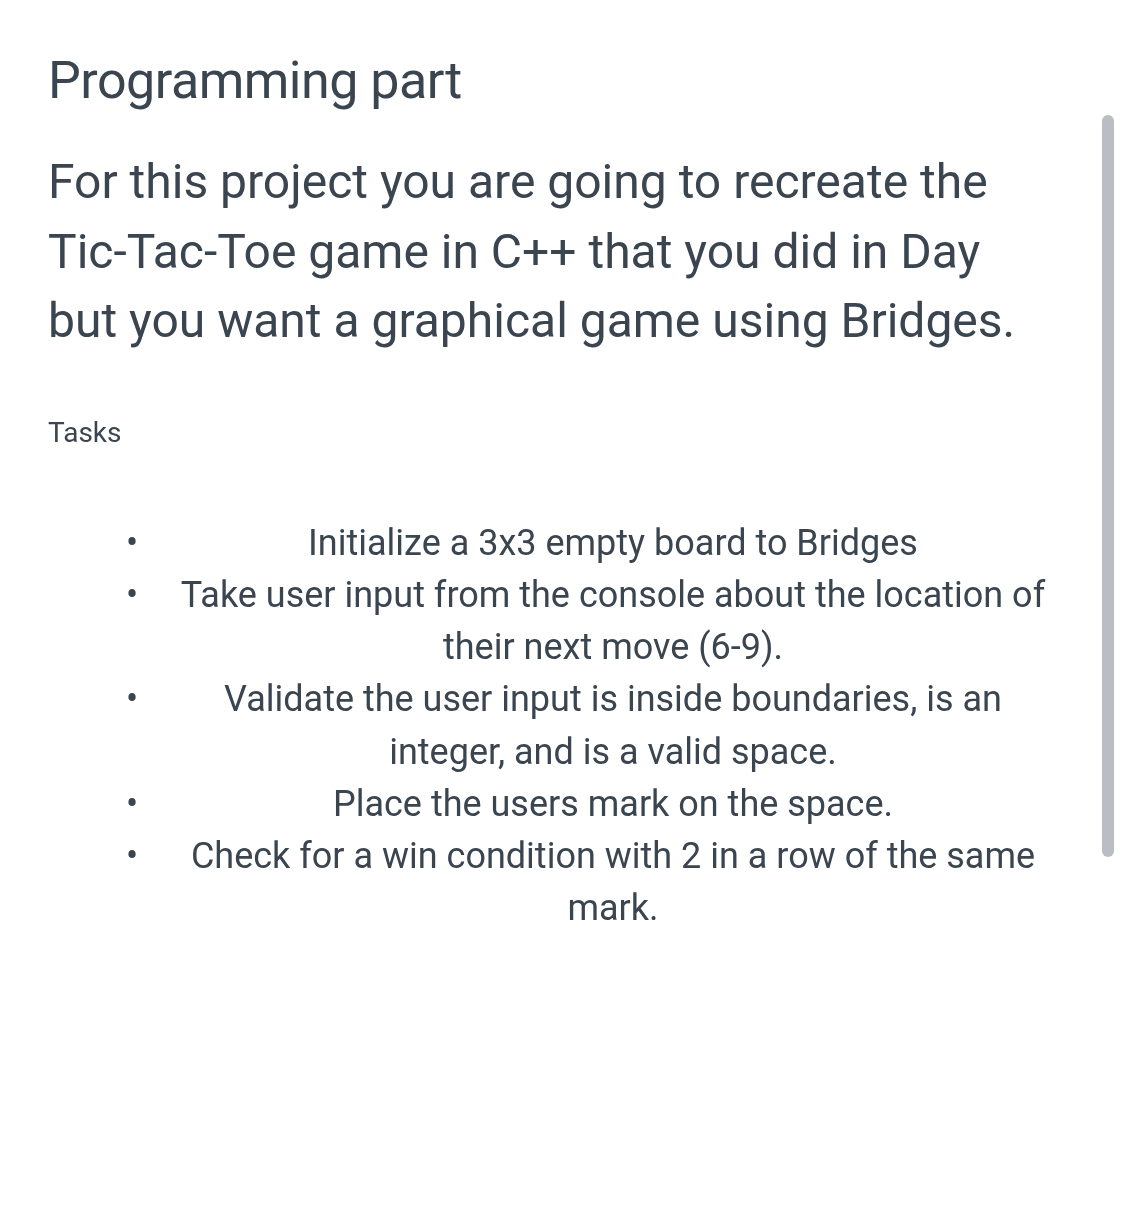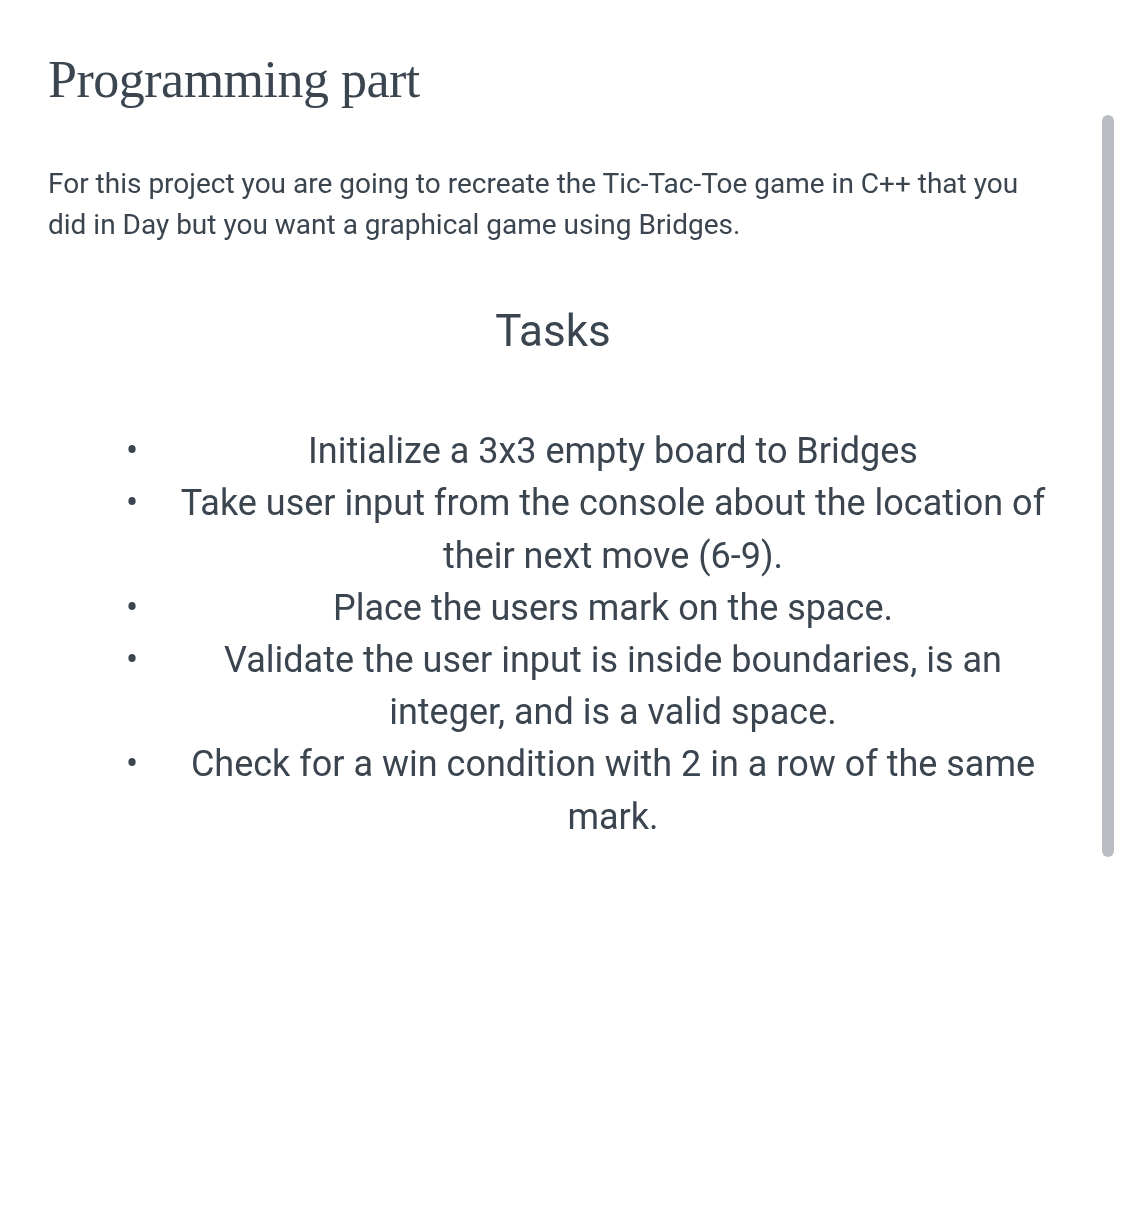--- a/index.html
+++ b/index.html
@@ -17,37 +17,35 @@
       position: relative;
       overflow: hidden;
     }
     .content {
       width: 1010px;
     }
     h1 {
       font-size: 52px;
       font-weight: 400;
       color: #3a4550;
-      margin-bottom: 55px;
+      margin-bottom: 36px;
       letter-spacing: -0.5px;
-      font-family: Liberation Serif, serif;
     }
     .intro {
-      font-size: 28px;
+      font-size: 48px;
       line-height: 1.45;
       color: #3a4550;
       margin-bottom: 60px;
       font-weight: 400;
     }
     .tasks-heading {
-      font-size: 44px;
+      font-size: 28px;
       color: #3a4550;
       margin-bottom: 68px;
       font-weight: 400;
-      text-align: center;
     }
     ul {
       list-style: none;
       padding-left: 78px;
       text-align: center;
     }
     li {
       font-size: 36px;
       line-height: 1.45;
       color: #3a4550;
@@ -77,19 +75,19 @@
 </head>
 <body>
 
 <div class="content">
   <h1>Programming part</h1>
   <p class="intro">For this project you are going to recreate the Tic-Tac-Toe game in C++ that you did in Day but you want a graphical game using Bridges.</p>
   <p class="tasks-heading">Tasks</p>
   <ul>
     <li>Initialize a 3x3 empty board to Bridges</li>
     <li>Take user input from the console about the location of their next move (6-9).</li>
+    <li>Validate the user input is inside boundaries, is an integer, and is a valid space.</li>
     <li>Place the users mark on the space.</li>
-    <li>Validate the user input is inside boundaries, is an integer, and is a valid space.</li>
     <li>Check for a win condition with 2 in a row of the same mark.</li>
   </ul>
 </div>
 
 <div class="scrollbar"></div>
 
 </body></html>

